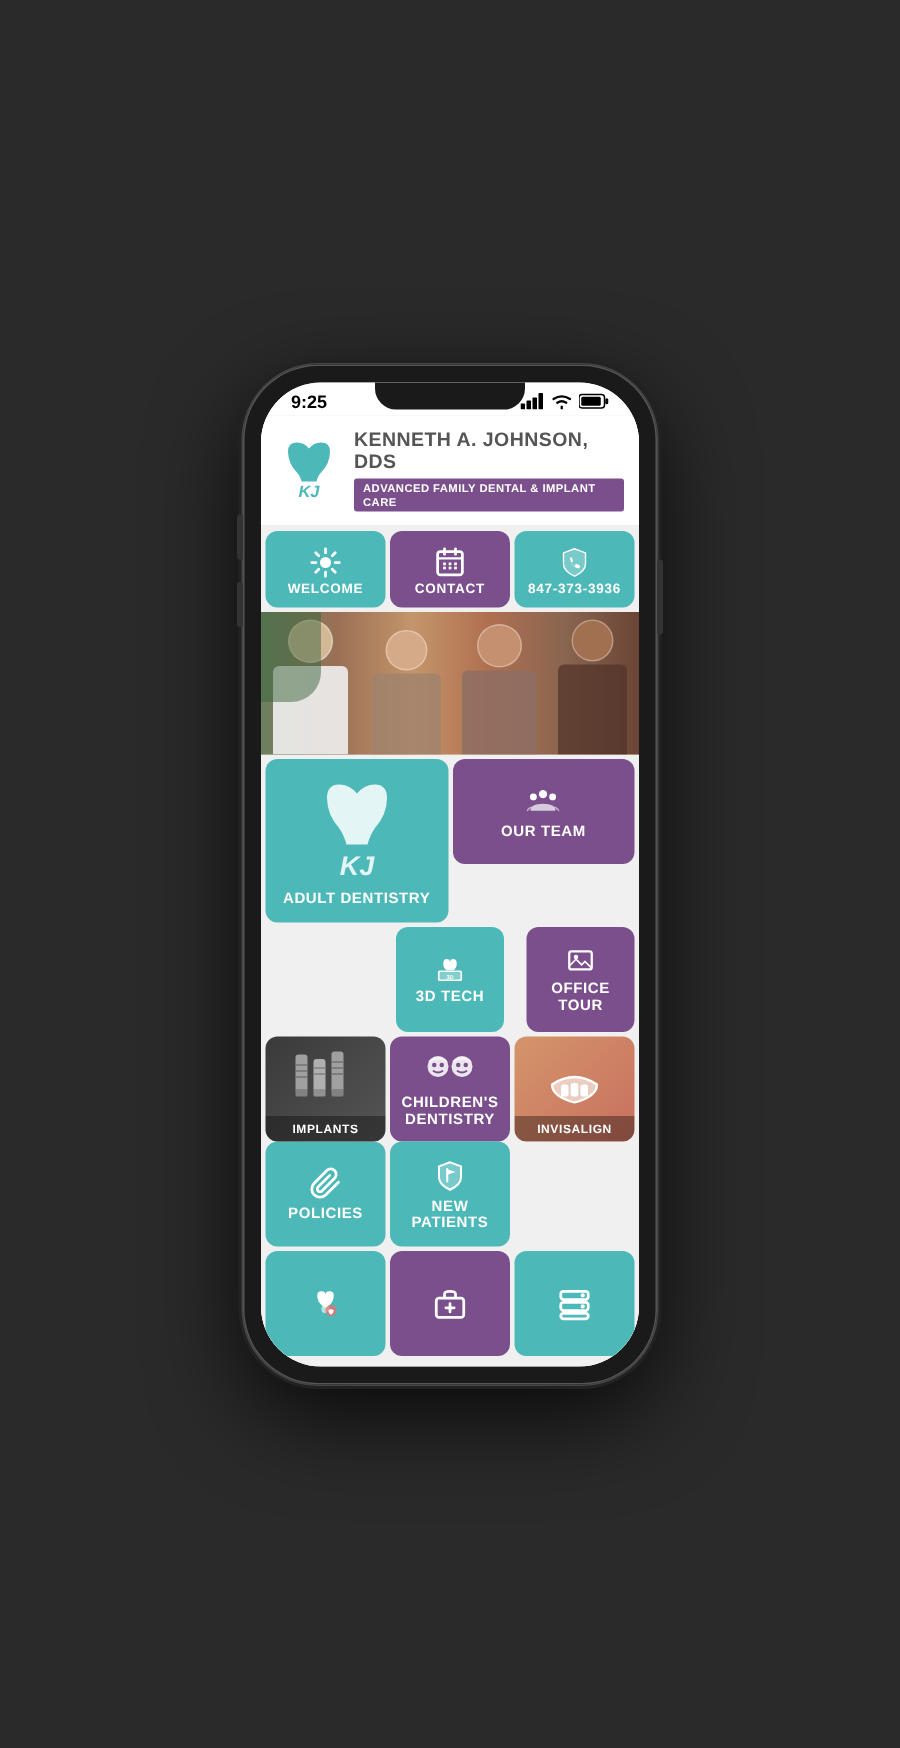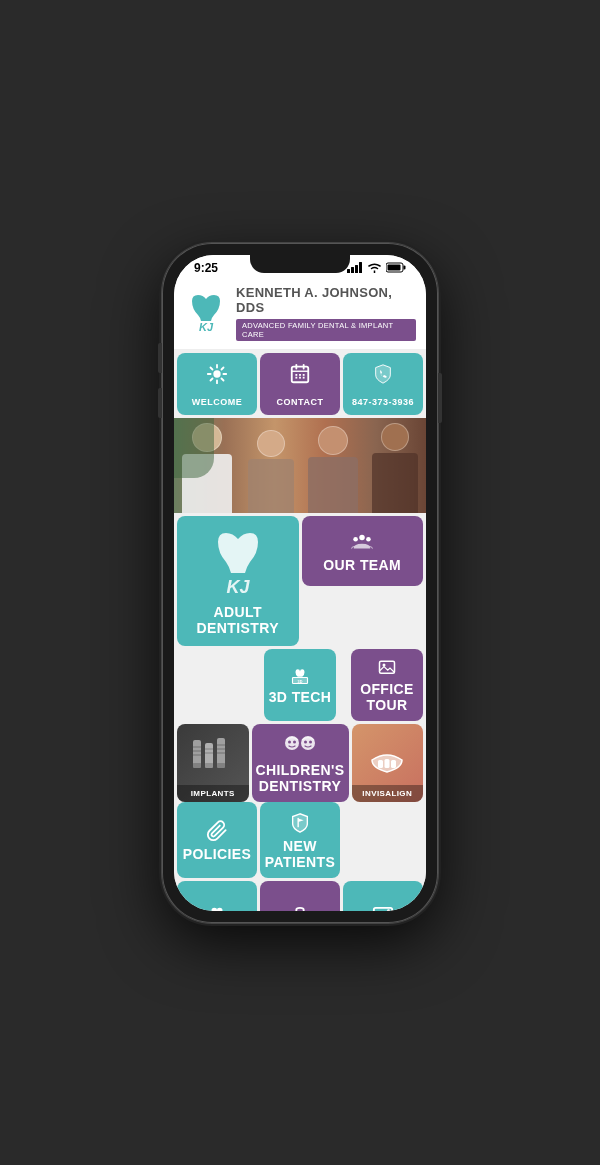--- a/index.html
+++ b/index.html
@@ -85,21 +85,21 @@
       font-size: 13px;
       font-weight: 800;
       color: #555;
       letter-spacing: 0.3px;
       line-height: 1.2;
     }
     .header-subtitle {
       background: #7b4f8c;
       color: #fff;
       font-size: 7.5px;
-      font-weight: 400;
+      font-weight: 700;
       padding: 2px 6px;
       border-radius: 2px;
       letter-spacing: 0.3px;
       margin-top: 3px;
       display: inline-block;
     }
 
     
     .action-buttons {
       display: grid;
@@ -110,21 +110,21 @@
     }
     .action-btn {
       background: #4db8b8;
       border-radius: 8px;
       display: flex;
       flex-direction: column;
       align-items: center;
       justify-content: center;
       padding: 10px 4px 8px;
       cursor: pointer;
-      gap: 12px;
+      gap: 1px;
     }
     .action-btn.purple { background: #7b4f8c; align-items: center; }
     .action-btn-label {
       color: #fff;
       font-size: 9px;
       font-weight: 700;
       letter-spacing: 0.5px;
       text-align: center;
     }
 
@@ -136,21 +136,21 @@
       align-items: center;
       justify-content: center;
       padding: 10px 4px 8px;
       cursor: pointer;
       gap: 4px;
       min-height: 70px;
     }
     .grid-cell.purple { background: #7b4f8c; }
     .grid-cell-label {
       color: #fff;
-      font-size: 14px;
+      font-size: 10px;
       font-weight: 700;
       letter-spacing: 0.4px;
       text-align: center;
       text-transform: uppercase;
     }
 
     
     .img-cell {
       background: #888;
       border-radius: 8px;

